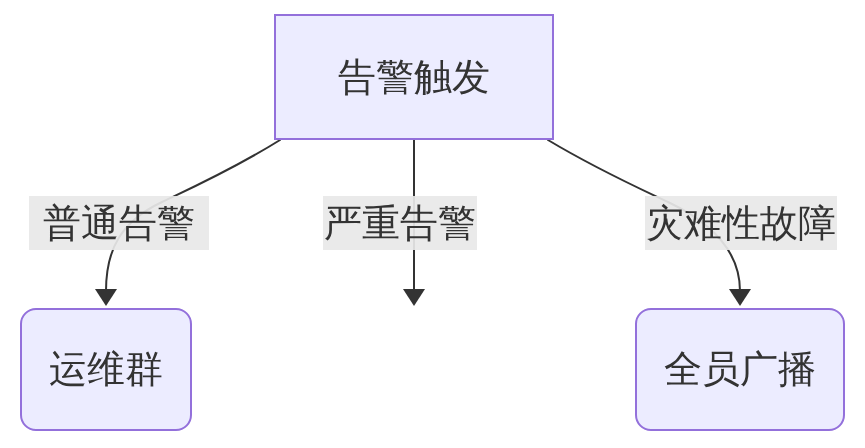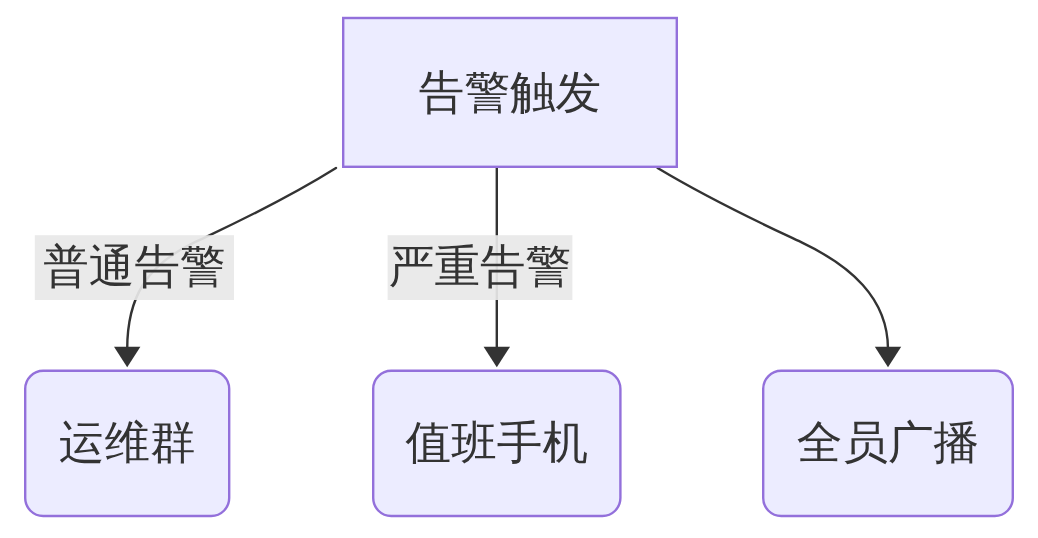--- a/index.html
+++ b/index.html
@@ -28,40 +28,40 @@
     background: #ECECFF;
     border: 2px solid #9370DB;
     color: #333333;
     display: flex;
     align-items: center;
     justify-content: center;
     font-size: 38px;
     letter-spacing: 0;
     white-space: nowrap;
   }
-  .node.rect { border-radius: 0; margin-left: 11px; }
+  .node.rect { border-radius: 0; }
   .node.rounded { border-radius: 16px; }
 
   .node-root   { left: 274px; top: 14px;  width: 280px; height: 126px; }
   .node-left   { left: 20px;  top: 308px; width: 172px; height: 123px; }
   .node-mid    { left: 310px; top: 308px; width: 208px; height: 123px; }
   .node-right  { left: 635px; top: 308px; width: 210px; height: 123px; }
 
   .edge-label {
     position: absolute;
     top: 196px;
     height: 54px;
     line-height: 54px;
     text-align: center;
     background: rgba(232, 232, 232, 0.92);
     color: #333333;
     font-size: 38px;
     white-space: nowrap;
   }
-  .edge-label-1 { left: 29px;  width: 166px; }
+  .edge-label-1 { left: 29px;  width: 180px; }
   .edge-label-2 { left: 323px; width: 154px; }
   .edge-label-3 { left: 645px; width: 192px; }
 </style>
 </head>
 <body>
 
 <div class="canvas">
 
   <svg class="edge-layer" viewBox="0 0 865 448" xmlns="http://www.w3.org/2000/svg">
 
@@ -76,26 +76,24 @@
   </svg>
 
   <div class="node rect node-root">
     <span>告警触发</span>
   </div>
 
   <div class="node rounded node-left">
     <span>运维群</span>
   </div>
 
-  <div class="node rounded node-mid">
-    <span>值班手机</span>
-  </div>
 
   <div class="node rounded node-right">
     <span>全员广播</span>
   </div>
 
   <div class="edge-label edge-label-1">普通告警</div>
 
   <div class="edge-label edge-label-2">严重告警</div>
 
+  <div class="edge-label edge-label-3">灾难性故障</div>
 
 </div>
 
 </body></html>

